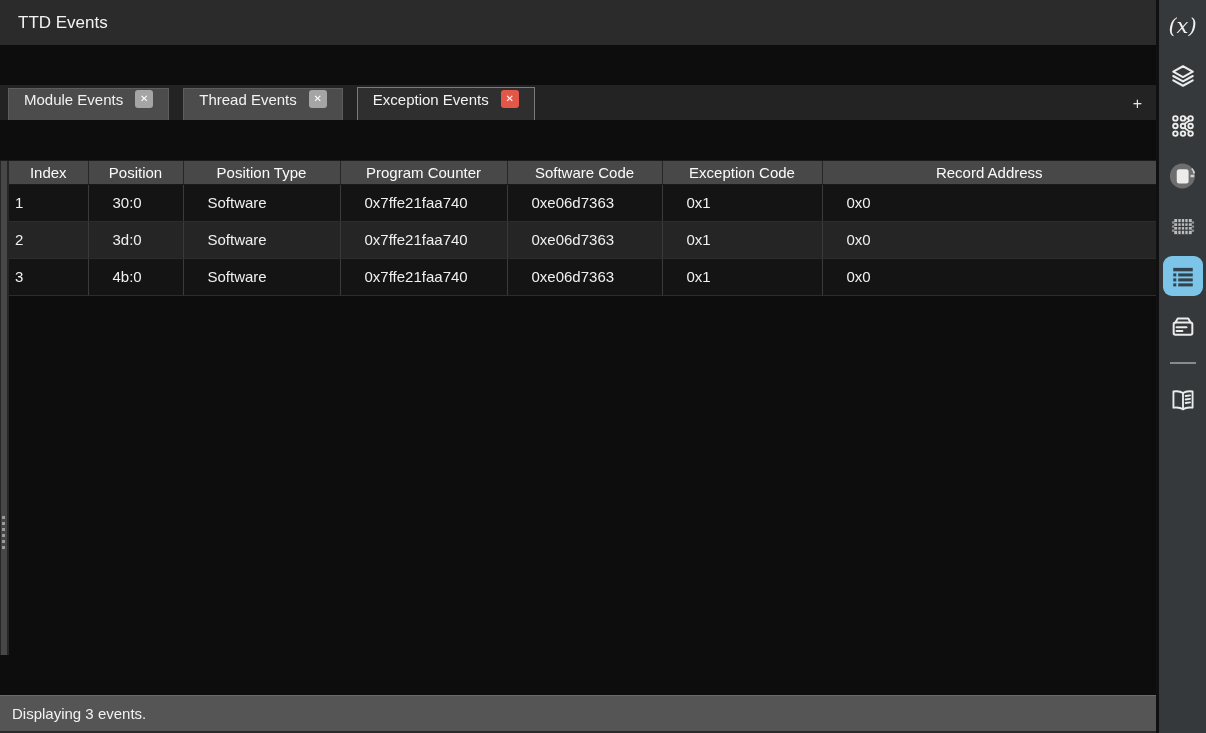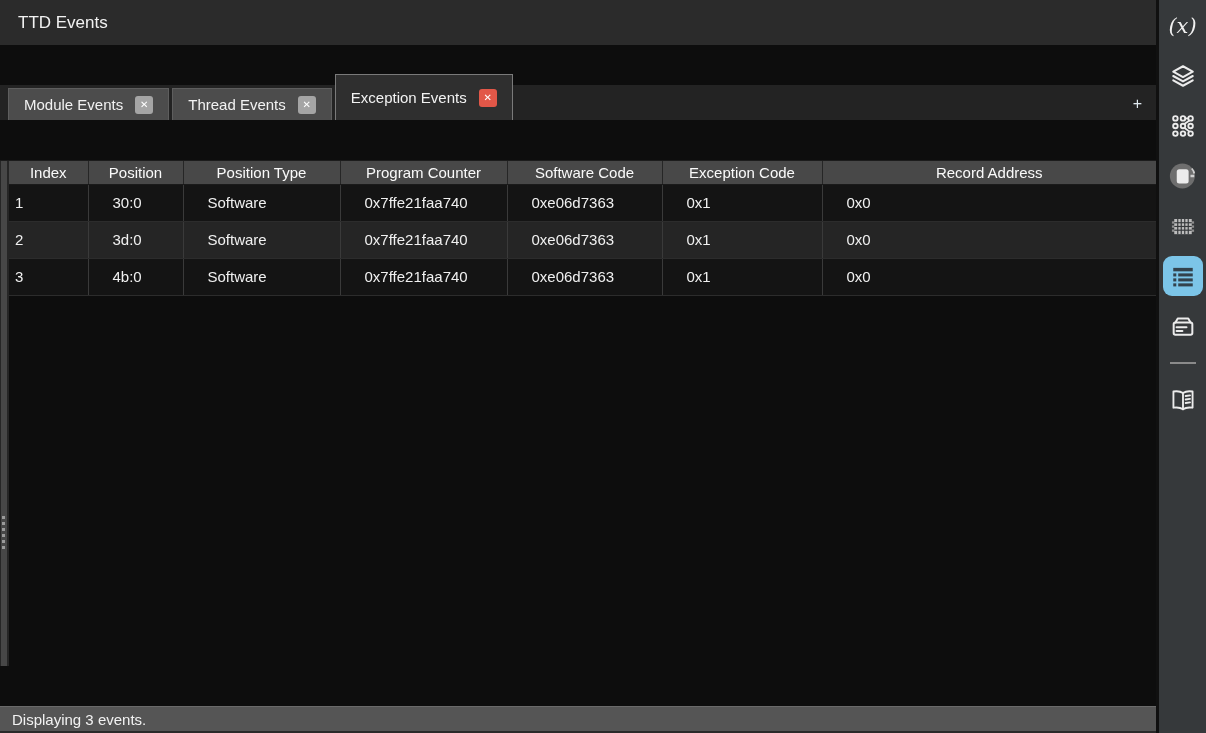--- a/index.html
+++ b/index.html
@@ -12,24 +12,24 @@
 
   
   .main { position:absolute; left:0; top:0; width:1156px; height:733px;
           display:flex; flex-direction:column;gap:40px; }
 
   .titlebar { height:45px; background:#2b2b2b; display:flex; align-items:center;
               padding-left:18px; font-size:17px; color:#f2f2f2; flex:0 0 auto; }
 
   .tabbar { height:35px; background:#232323; display:flex; align-items:flex-end;
             padding-left:8px; position:relative; flex:0 0 auto; }
-  .tab { height:32px; display:flex; align-items:center; gap:12px; padding:12px 15px;
-         margin-right:3px; background:#4c4c4c; border:1px solid #5e5e5e; border-bottom:none;
+  .tab { height:32px; display:flex; align-items:flex-end; gap:12px; padding:12px 15px;
+         margin-right:14px; background:#4c4c4c; border:1px solid #5e5e5e; border-bottom:none;
          font-size:15px; color:#f2f2f2; cursor:default; }
-  .tab.active { background:#2f2f2f; border-color:#7a7a7a; height:46px; }
+  .tab.active { background:#2f2f2f; border-color:#7a7a7a; height:33px; }
   .close-btn { width:18px; height:18px; border-radius:3px; background:#a5a5a5;
                color:#ffffff; font-size:10px; font-weight:bold; line-height:18px;
                display:flex; align-items:center; justify-content:center; }
   .close-btn.red { background:#e25748; }
   .add-tab { position:absolute; right:14px; bottom:8px; color:#dfe8ef; font-size:16px;
              line-height:16px; }
 
   
   .content { flex:1 1 auto; position:relative; background:#0d0d0d;
              border-top:1px solid #1c1c1c; }
@@ -45,21 +45,21 @@
              overflow:hidden; white-space:nowrap;margin-left:23px; }
   thead th:first-child { border-left:none; }
   tbody td { height:37px; font-size:15px; color:#f0f0f0; padding-left:24px;
              border-left:1px solid #3a3a3a; border-bottom:1px solid #2c2c2c;
              overflow:hidden; white-space:nowrap; }
   tbody td:first-child { border-left:none; padding-left:6px; }
   tr.row-dark  { background:#141414; }
   tr.row-light { background:#252525; }
 
   
-  .statusbar { height:27px; flex:0 0 auto; background:#555555; display:flex; align-items:center;
+  .statusbar { height:38px; flex:0 0 auto; background:#555555; display:flex; align-items:center;
                padding-left:12px; font-size:15px; color:#f2f2f2;
                border-top:1px solid #6a6a6a; border-bottom:2px solid #2a2a2a; }
 
   
   .sidebar { position:absolute; right:0; top:0; width:50px; height:733px;
              background:#36393b; border-left:3px solid #101010;
              display:flex; flex-direction:column; align-items:center; padding-top:6px; gap:10px; }
   .side-btn { width:40px; height:40px; display:flex; align-items:center; justify-content:center;
               flex:0 0 auto; }
   .side-btn.active { background:#7cc5e8; border-radius:9px; }

